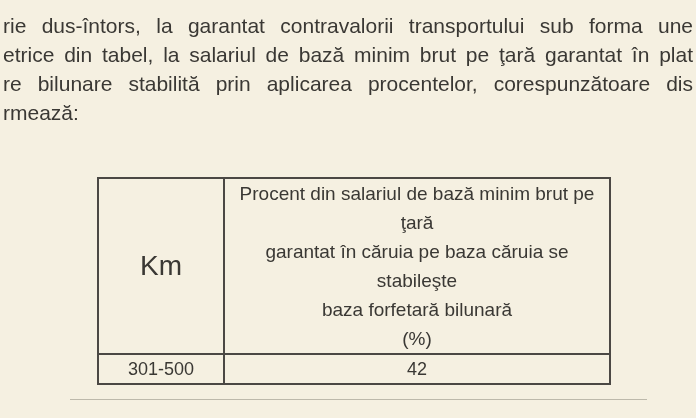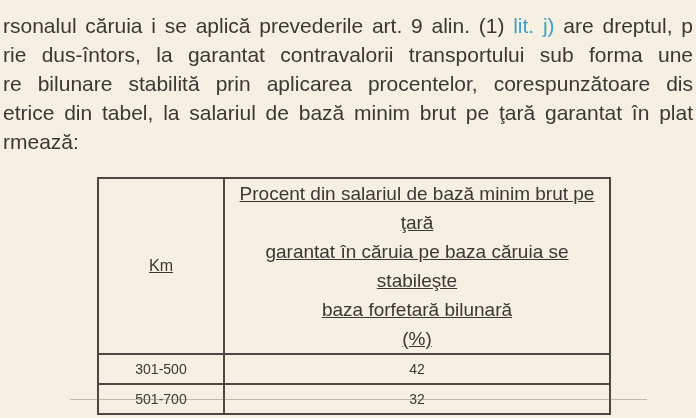--- a/index.html
+++ b/index.html
@@ -47,41 +47,40 @@
   }
   .rates-table th, .rates-table td {
     border: 2px solid #4b4844;
     font-weight: normal;
     text-align: center;
     vertical-align: middle;
     padding: 0;
   }
   .col-km { width: 126px; }
   .col-pct { width: 386px; }
-  .hdr-row th { height: 117px; text-decoration: underline; }
-  .km-label { font-size: 16px; }
+  .hdr-row th { height: 117px; }
+  .km-label { font-size: 28px; }
   .hdr-line { line-height: 29px; font-size: 19px; }
-  .data-row td { height: 30px; font-size: 14px; }
+  .data-row td { height: 30px; font-size: 18px; }
   .table-shadow {
     position: absolute;
     left: 70px;
     top: 399px;
     width: 577px;
     height: 1px;
     background: rgba(122, 117, 106, 0.45);
   }
 </style>
 </head>
 <body>
 
 <div class="paragraph">
-  <div class="pline"><span>rsonalul căruia i se aplică prevederile art. 9 alin. (1) </span><a class="doc-link">lit. j)</a><span> are dreptul, p</span></div>
   <div class="pline">rie dus-întors, la garantat contravalorii transportului sub forma une</div>
+  <div class="pline">etrice din tabel, la salariul de bază minim brut pe ţară garantat în plat</div>
   <div class="pline">re bilunare stabilită prin aplicarea procentelor, corespunzătoare dis</div>
-  <div class="pline">etrice din tabel, la salariul de bază minim brut pe ţară garantat în plat</div>
   <div class="pline last">rmează:</div>
 </div>
 
 <table class="rates-table">
   <colgroup>
     <col class="col-km">
     <col class="col-pct">
   </colgroup>
   <thead>
     <tr class="hdr-row">
@@ -94,20 +93,16 @@
         <div class="hdr-line">baza forfetară bilunară</div>
         <div class="hdr-line">(%)</div>
       </th>
     </tr>
   </thead>
   <tbody>
     <tr class="data-row">
       <td>301-500</td>
       <td>42</td>
     </tr>
-    <tr class="data-row">
-      <td>501-700</td>
-      <td>32</td>
-    </tr>
   </tbody>
 </table>
 
 <div class="table-shadow"></div>
 
 </body></html>

